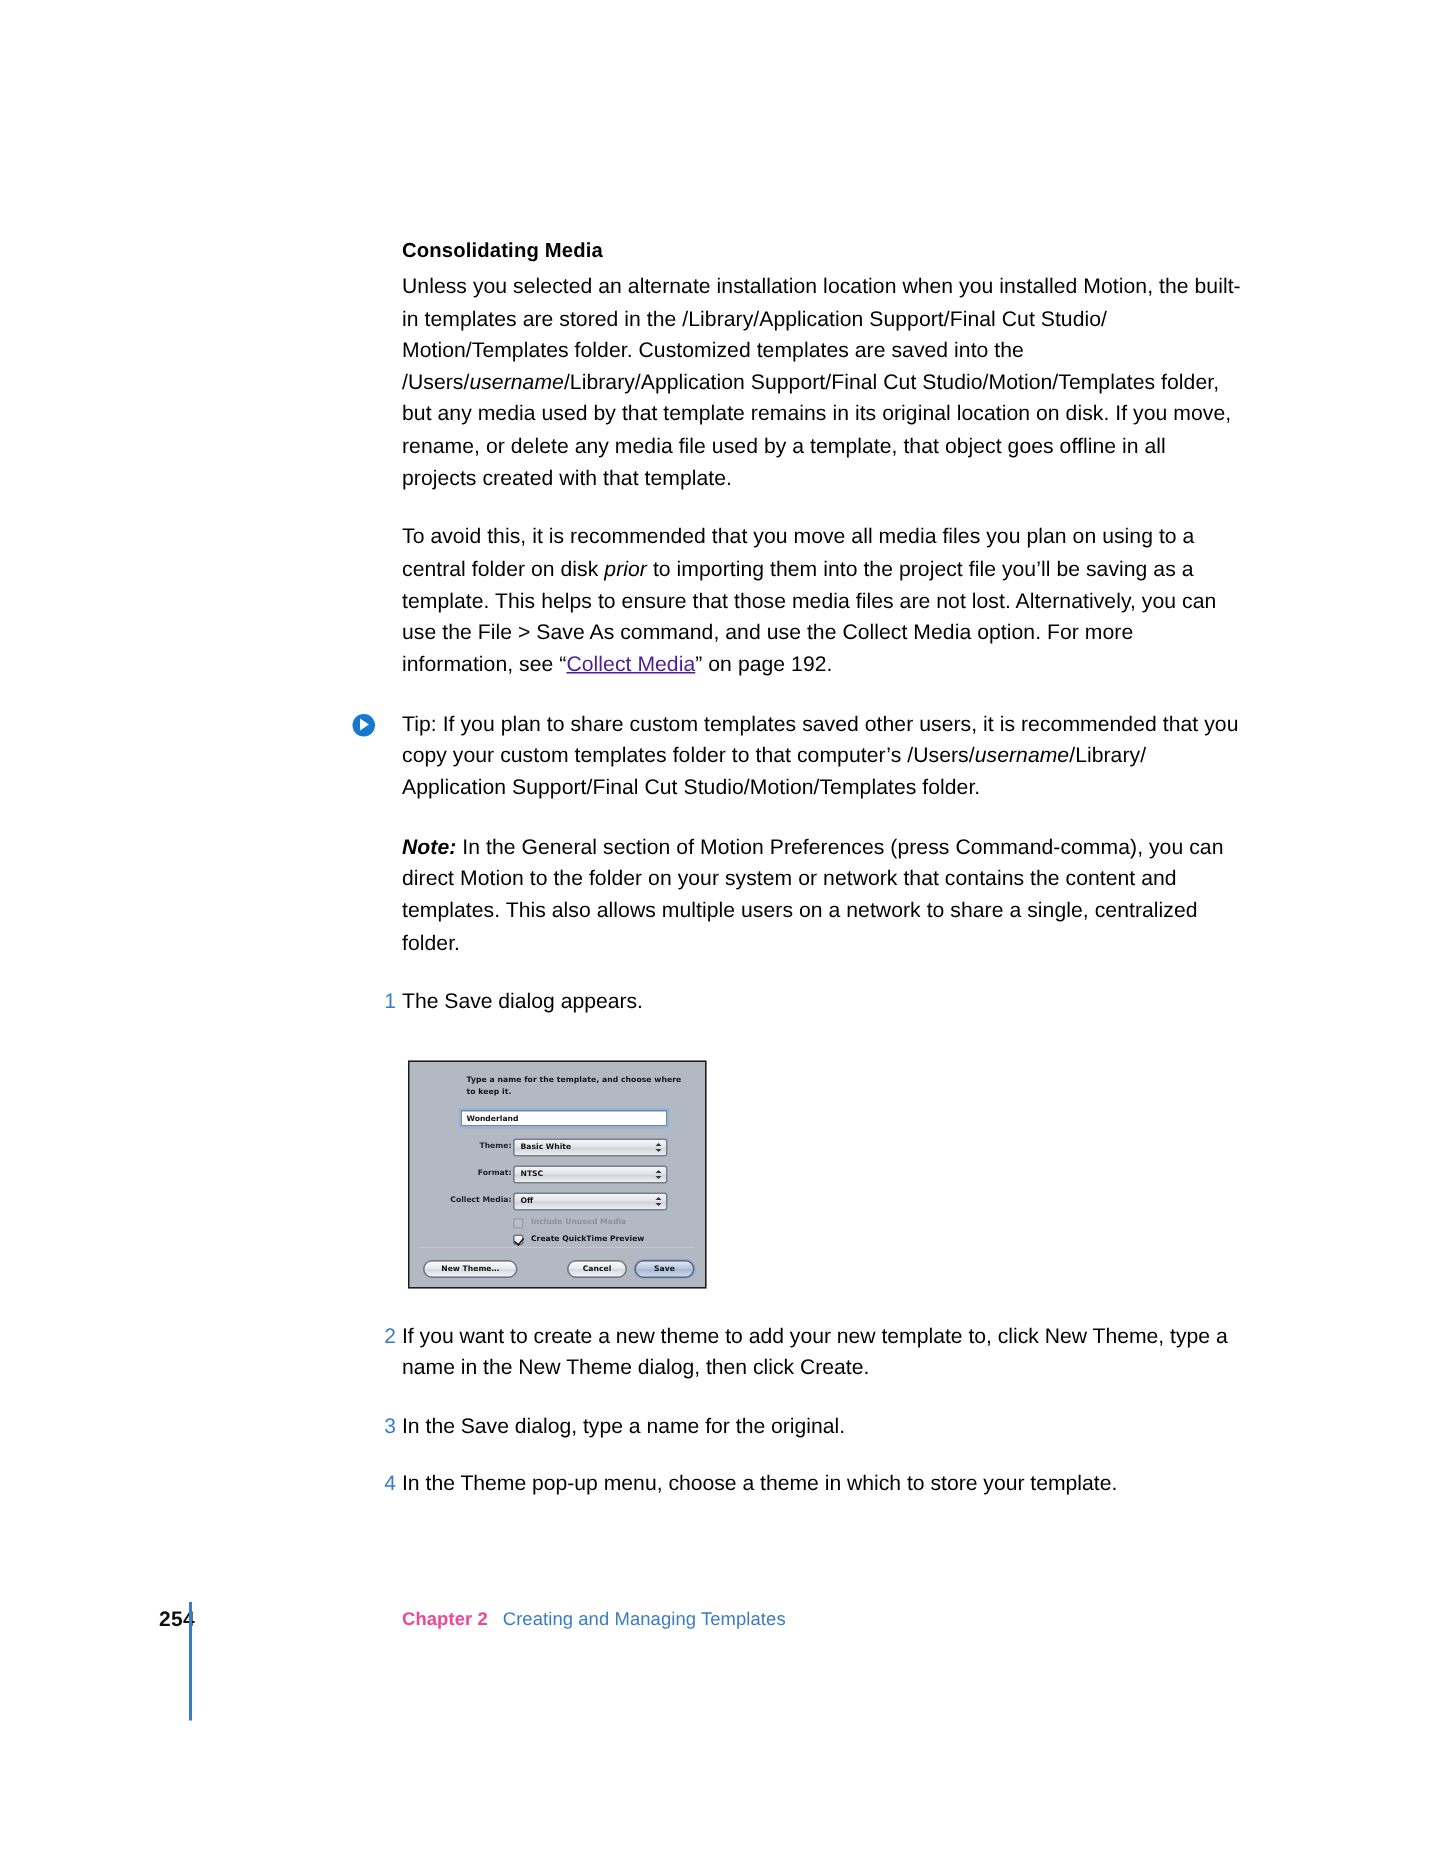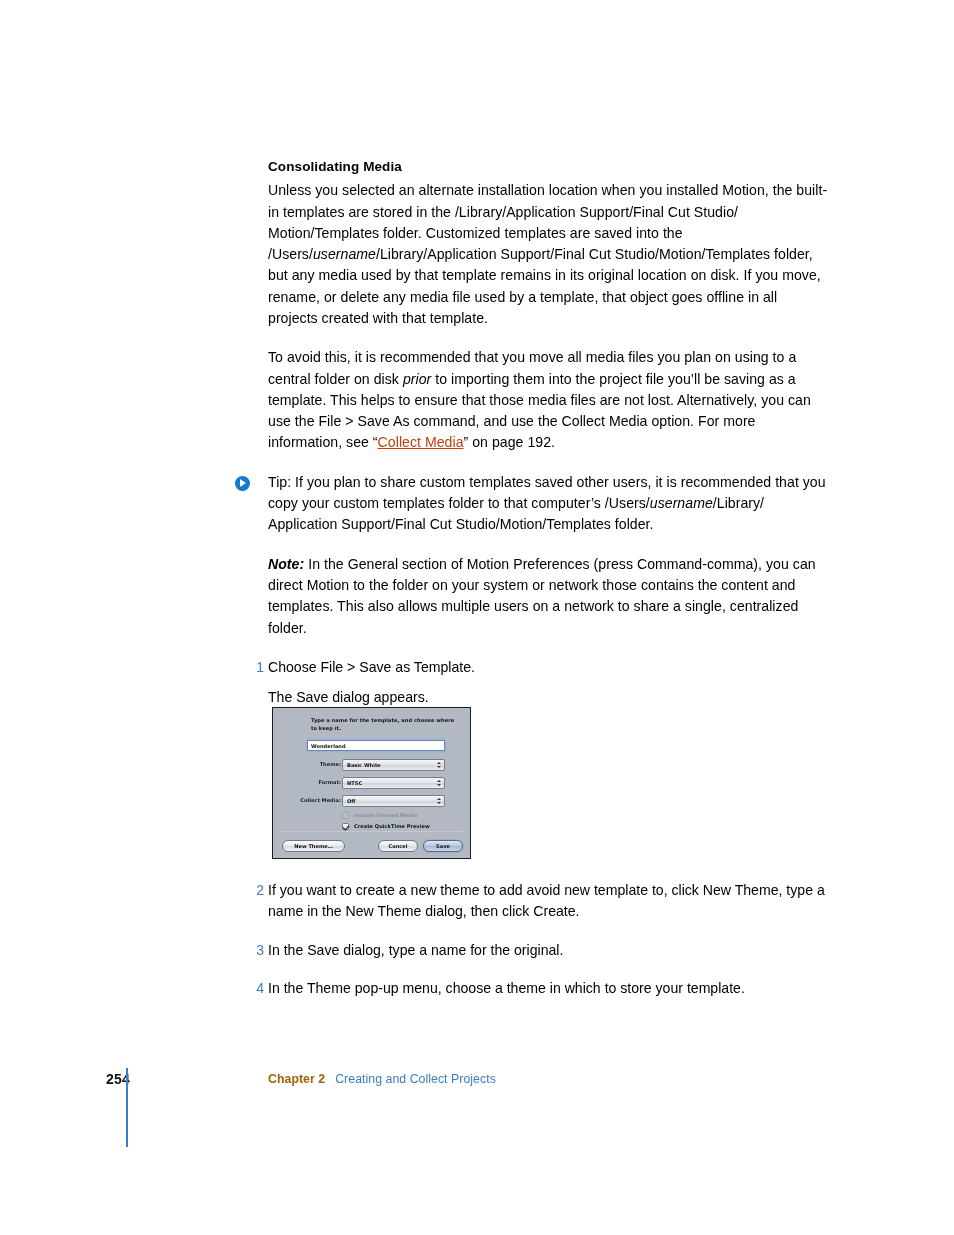--- a/index.html
+++ b/index.html
@@ -40,21 +40,21 @@
     font-size: 14.1px;
     line-height: 21.3px;
     margin: 0 0 18px 0;
     letter-spacing: 0.04px;
     text-align: left;
   }
   p.body.tight { margin-bottom: 0; }
 
   .ital { font-style: italic; }
   .bold { font-weight: bold; }
-  .lnk { color: #c2410c; }
+  .lnk { color: #4c1d95; }
 
   
   .tip-row {
     position: relative;
     padding-left: 0;
     margin: 0 0 18px 0;
   }
   .tip-icon {
     position: absolute;
     left: -33px;
@@ -278,47 +278,46 @@
     background: #3b7dc4;
   }
   .footer-text {
     position: absolute;
     left: 268px;
     top: 1072px;
     font-size: 12.3px;
     white-space: nowrap;
     letter-spacing: 0.05px;
   }
-  .footer-text .ch { font-weight: bold; color: #a16207; }
+  .footer-text .ch { font-weight: bold; color: #ec4899; }
   .footer-text .ti { color: #3b7dc4; margin-left: 10px; }
 </style>
 </head>
 <body>
 
 <div class="page">
 
   <div class="content">
 
     <h2 class="h-sub">Consolidating Media</h2>
 
     <p class="body"><span>Unless you selected an alternate installation location when you installed Motion, the built-in templates are stored in the /Library/Application Support/Final Cut Studio/ Motion/Templates folder. Customized templates are saved into the /Users/</span><span class="ital">username</span><span>/Library/Application Support/Final Cut Studio/Motion/Templates folder, but any media used by that template remains in its original location on disk. If you move, rename, or delete any media file used by a template, that object goes offline in all projects created with that template.</span></p>
 
     <p class="body"><span>To avoid this, it is recommended that you move all media files you plan on using to a central folder on disk </span><span class="ital">prior</span><span> to importing them into the project file you’ll be saving as a template. This helps to ensure that those media files are not lost. Alternatively, you can use the File &gt; Save As command, and use the Collect Media option. For more information, see “</span><a class="lnk" href="#">Collect Media</a><span>” on page 192.</span></p>
 
     <div class="tip-row">
       <span class="tip-icon"></span>
       <p class="body tight"><span>Tip:</span><span> If you plan to share custom templates saved other users, it is recommended that you copy your custom templates folder to that computer’s /Users/</span><span class="ital">username</span><span>/Library/ Application Support/Final Cut Studio/Motion/Templates folder.</span></p>
     </div>
 
-    <p class="body"><span class="bold ital">Note:</span><span> In the General section of Motion Preferences (press Command-comma), you can direct Motion to the folder on your system or network those contains the content and templates. This also allows multiple users on a network to share a single, centralized folder.</span></p>
+    <p class="body"><span class="bold ital">Note:</span><span> In the General section of Motion Preferences (press Command-comma), you can direct Motion to the folder on your system or network that contains the content and templates. This also allows multiple users on a network to share a single, centralized folder.</span></p>
 
 
     <div class="step">
       <span class="num">1</span>
-      <p>Choose File &gt; Save as Template.</p>
       <p class="sub">The Save dialog appears.</p>
     </div>
 
   </div>
 
   <div class="figure">
     <div class="dlg">
 
       <div class="dlg-prompt">Type a name for the template, and choose where to keep it.</div>
 
@@ -376,34 +375,34 @@
       <div class="btn btn-save default">Save</div>
 
     </div>
   </div>
 
   <div class="content" style="top:880px;">
 
 
     <div class="step">
       <span class="num">2</span>
-      <p>If you want to create a new theme to add avoid new template to, click New Theme, type a name in the New Theme dialog, then click Create.</p>
+      <p>If you want to create a new theme to add your new template to, click New Theme, type a name in the New Theme dialog, then click Create.</p>
     </div>
 
     <div class="step">
       <span class="num">3</span>
       <p>In the Save dialog, type a name for the original.</p>
     </div>
 
     <div class="step">
       <span class="num">4</span>
       <p>In the Theme pop-up menu, choose a theme in which to store your template.</p>
     </div>
 
   </div>
 
   <div class="footer-page">254</div>
   <div class="footer-rule"></div>
   <div class="footer-text">
-    <span class="ch">Chapter 2</span><span class="ti">Creating and Collect Projects</span>
+    <span class="ch">Chapter 2</span><span class="ti">Creating and Managing Templates</span>
   </div>
 
 </div>
 
 </body></html>

